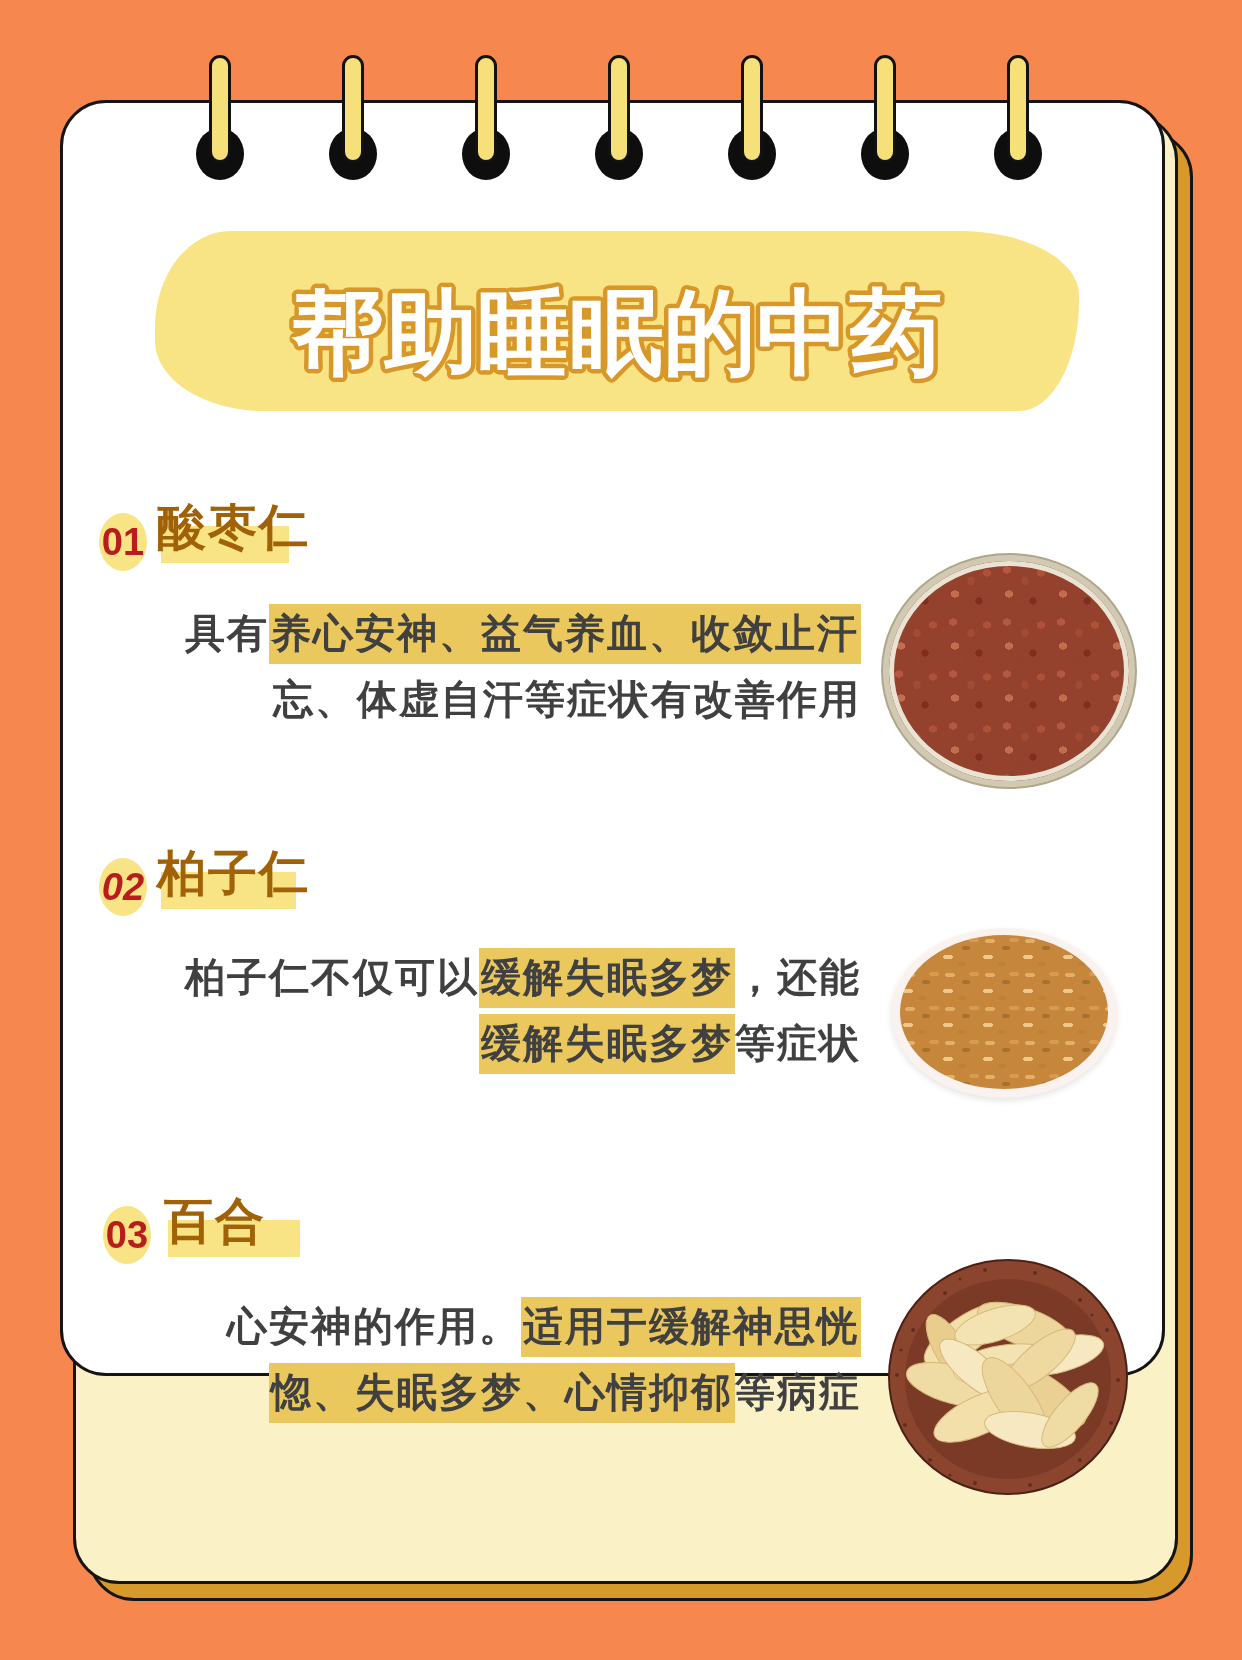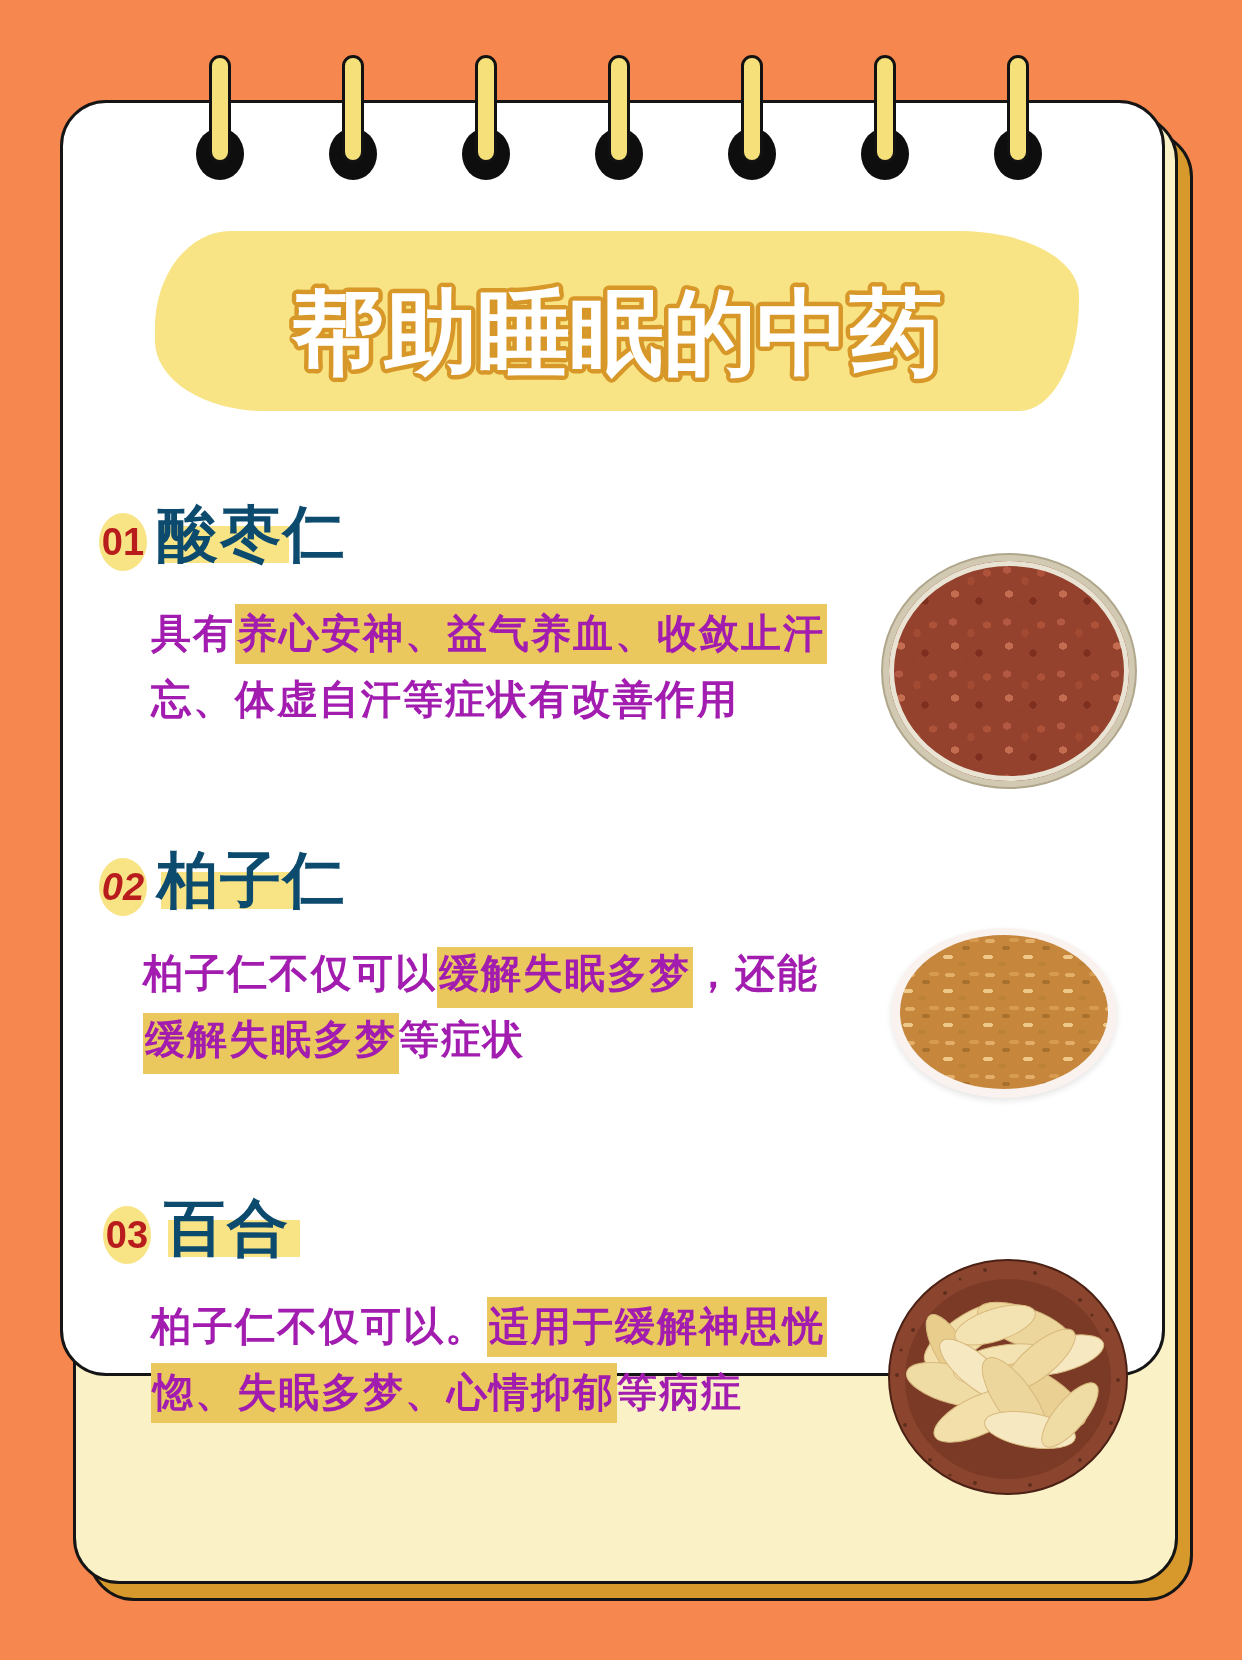--- a/index.html
+++ b/index.html
@@ -49,28 +49,28 @@
   }
   
   .badge{
     position:absolute;width:48px;height:58px;background:#F8E385;
     border-radius:50%;display:flex;align-items:center;justify-content:center;
     font-size:38px;font-weight:bold;color:#b91c1c;
   }
   .headwrap{position:absolute;height:64px;}
   .head-hl{position:absolute;left:4px;top:25px;height:37px;background:#F8E385;}
   .head-text{
-    position:relative;font-size:61px;font-weight:bold;color:#0c4a6e;
+    position:relative;font-size:49px;font-weight:bold;color:#a16207;
     letter-spacing:2px;line-height:1.1;white-space:nowrap;
   }
   .body{position:absolute;width:710px;}
   .bline{
     height:50px;line-height:50px;margin-bottom:16px;
-    font-size:40px;font-weight:bold;color:#a21caf;
-    letter-spacing:2px;white-space:nowrap;
+    font-size:40px;font-weight:bold;color:#404040;
+    letter-spacing:2px;white-space:nowrap;text-align:right;
   }
   .hl{background:#EAC85E;padding:7px 2px 9px;}
   
   .photo1{
     position:absolute;left:820px;top:452px;width:252px;height:232px;
     border-radius:50%;box-sizing:border-box;
     border:6px solid #D2C9B2;
     box-shadow:0 0 0 2px #AFA68C, inset 0 0 0 5px #E9E3D3;
     background-color:#94412D;
     background-image:
@@ -129,37 +129,37 @@
     </div>
     <div class="photo1"></div>
 
     <div class="badge" style="left:36px;top:755px;font-style:italic;">
       <span>02</span>
     </div>
     <div class="headwrap" style="left:94px;top:744px;text-align:right;">
       <div class="head-hl" style="width:135px;"></div>
       <div class="head-text">柏子仁</div>
     </div>
-    <div class="body" style="left:80px;top:849px;font-family:Liberation Mono, monospace;">
+    <div class="body" style="left:88px;top:849px;">
       <div class="bline"><span>柏子仁不仅可以</span><span class="hl">缓解失眠多梦</span><span>，还能</span></div>
       <div class="bline"><span class="hl">缓解失眠多梦</span><span>等症状</span></div>
     </div>
     <div class="photo2">
         <div class="mound"></div>
       </div>
 
     <div class="badge" style="left:40px;top:1103px;">
       <span>03</span>
     </div>
     <div class="headwrap" style="left:101px;top:1092px;text-align:center;">
       <div class="head-hl" style="width:132px;"></div>
       <div class="head-text">百合</div>
     </div>
     <div class="body" style="left:88px;top:1198px;">
-      <div class="bline"><span>柏子仁不仅可以。</span><span class="hl">适用于缓解神思恍</span></div>
+      <div class="bline"><span>心安神的作用。</span><span class="hl">适用于缓解神思恍</span></div>
       <div class="bline"><span class="hl">惚、失眠多梦、心情抑郁</span><span>等病症</span></div>
     </div>
     <svg class="photo3" viewBox="0 0 246 242">
       <ellipse cx="123" cy="122" rx="119" ry="117" fill="#8B452F" stroke="#4A2114" stroke-width="2"></ellipse>
       <ellipse cx="123" cy="124" rx="103" ry="100" fill="#7A3A26"></ellipse>
       <g fill="#3E1C10" opacity="0.55">
         <circle cx="233" cy="125" r="2"></circle>
           <circle cx="222" cy="75" r="2"></circle>
           <circle cx="195" cy="45" r="2"></circle>
         <circle cx="150" cy="18" r="2"></circle>

